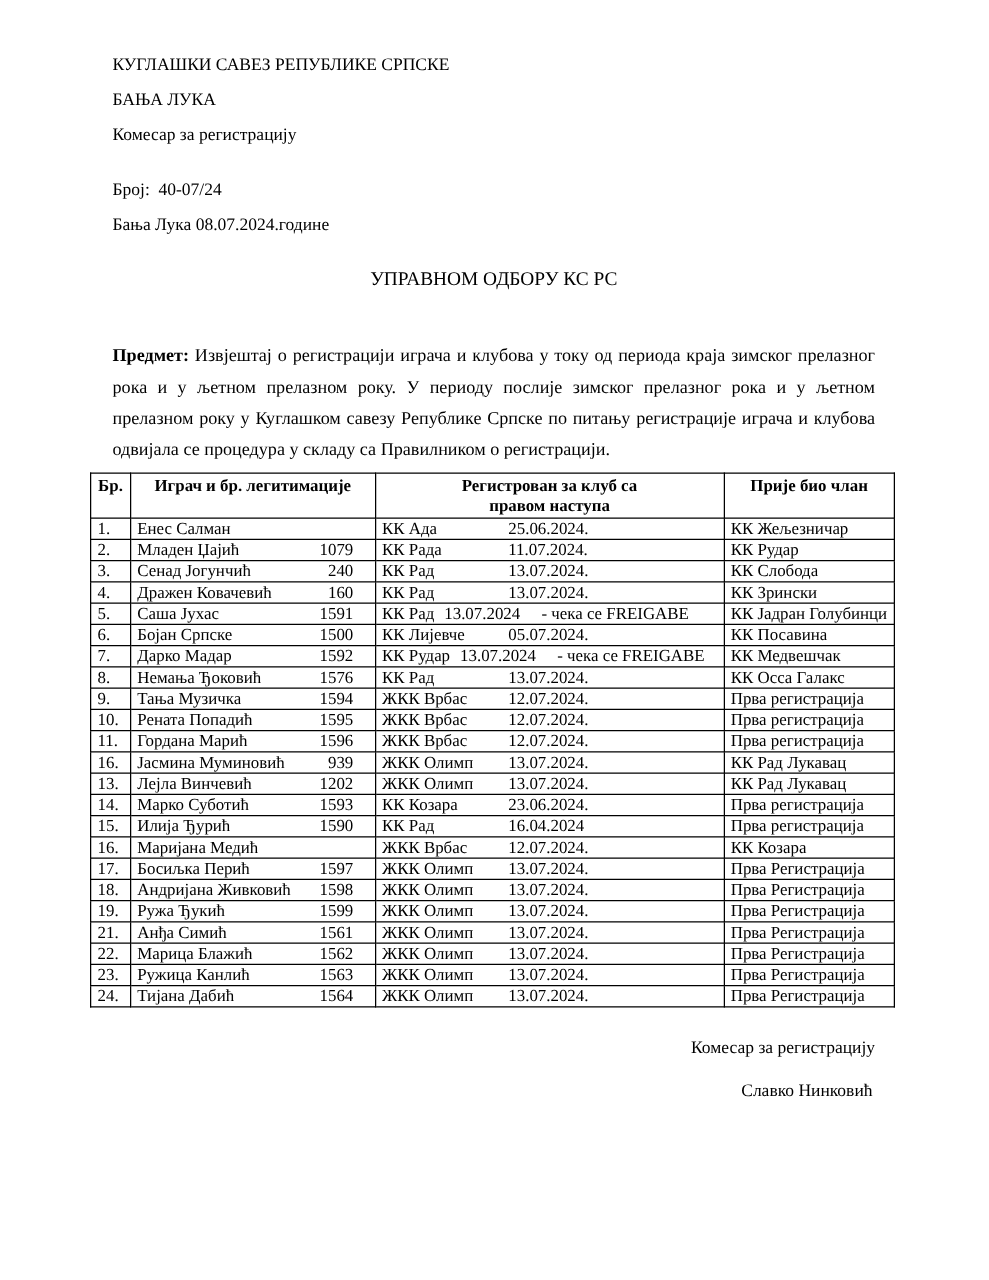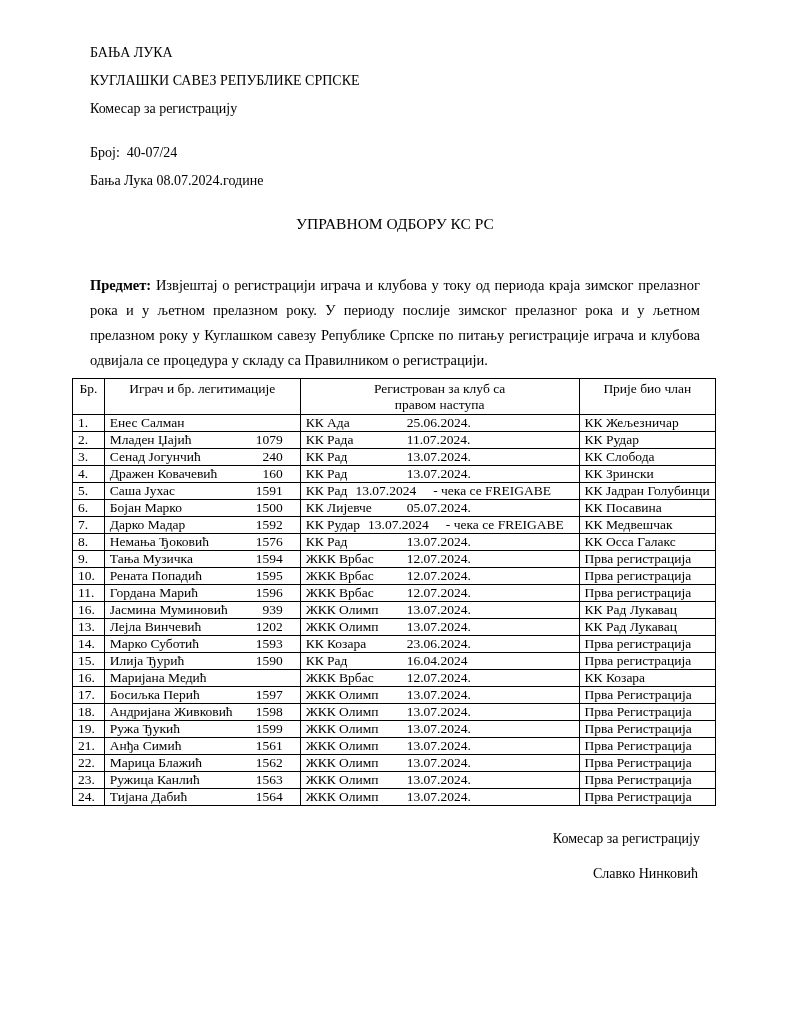--- a/index.html
+++ b/index.html
@@ -44,21 +44,21 @@
     table-layout: fixed;
     width: 644px;
     margin-left: -18px;
     margin-top: 5px;
   }
   .reg-table th, .reg-table td {
     border: 1px solid #000;
     overflow: hidden;
   }
   .reg-table th {
-    font-weight: normal;
+    font-weight: bold;
     text-align: center;
     vertical-align: top;
     font-size: 13.5px;
     line-height: 16px;
     padding: 2px 2px 0 2px;
     height: 36px;
     white-space: pre-line;
   }
   .reg-table td {
     font-size: 13.5px;
@@ -86,22 +86,22 @@
   }
   .signature p { margin: 0; line-height: 18px; }
   .sig-name { margin-top: 17px !important; padding-right: 2px; }
 </style>
 </head>
 <body>
 
 <div class="page">
 
   <div class="letterhead">
+    <p>КУГЛАШКИ САВЕЗ РЕПУБЛИКЕ СРПСКЕ</p>
     <p>БАЊА ЛУКА</p>
-    <p>КУГЛАШКИ САВЕЗ РЕПУБЛИКЕ СРПСКЕ</p>
     <p>Комесар за регистрацију</p>
     <p class="lh-number">Број:  40-07/24</p>
     <p>Бања Лука 08.07.2024.године</p>
   </div>
 
   <h1 class="doc-title">УПРАВНОМ ОДБОРУ КС РС</h1>
 
   <p class="subject"><span class="label">Предмет:</span> <span>Извјештај о регистрацији играча и клубова у току од периода краја  зимског прелазног рока и у љетном прелазном року. У периоду послије зимског прелазног рока и у љетном прелазном року у Куглашком савезу Републике Српске по питању регистрације играча и клубова одвијала се процедура у складу са Правилником о регистрацији.</span></p>
 
   <table class="reg-table">
@@ -182,21 +182,21 @@
       <td class="c-reg has-note">
         <span class="club">КК Рад</span><span class="rdate">13.07.2024</span><span class="rnote">- чека се FREIGABE</span>
       </td>
       <td class="c-prev">КК Јадран Голубинци</td>
     </tr>
 
     <tr>
       <td class="c-num">6.</td>
       <td class="c-player">
         <div class="pwrap">
-          <span class="pname">Бојан Марко</span>
+          <span class="pname">Бојан Српске</span>
           <span class="pid">1500</span>
         </div>
       </td>
       <td class="c-reg">
         <span class="club">КК Лијевче</span><span class="rdate">05.07.2024.</span><span class="rnote"></span>
       </td>
       <td class="c-prev">КК Посавина</td>
     </tr>
 
     <tr>

